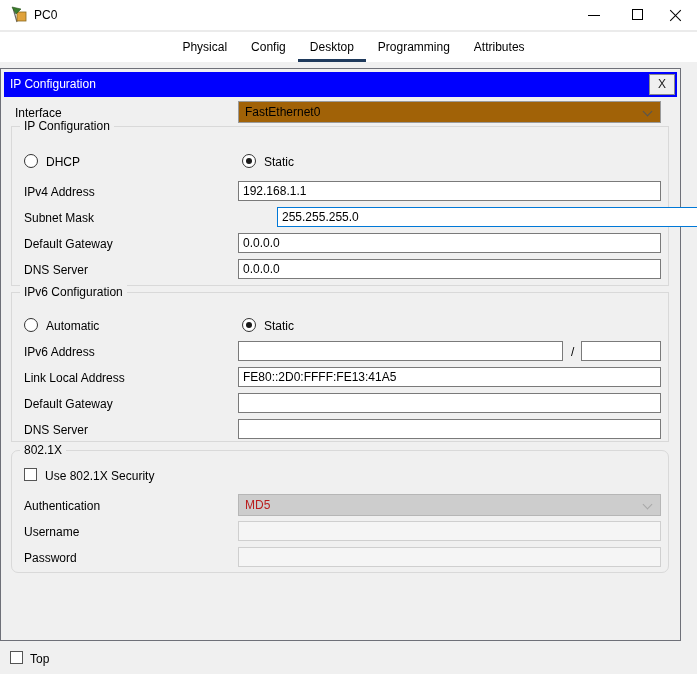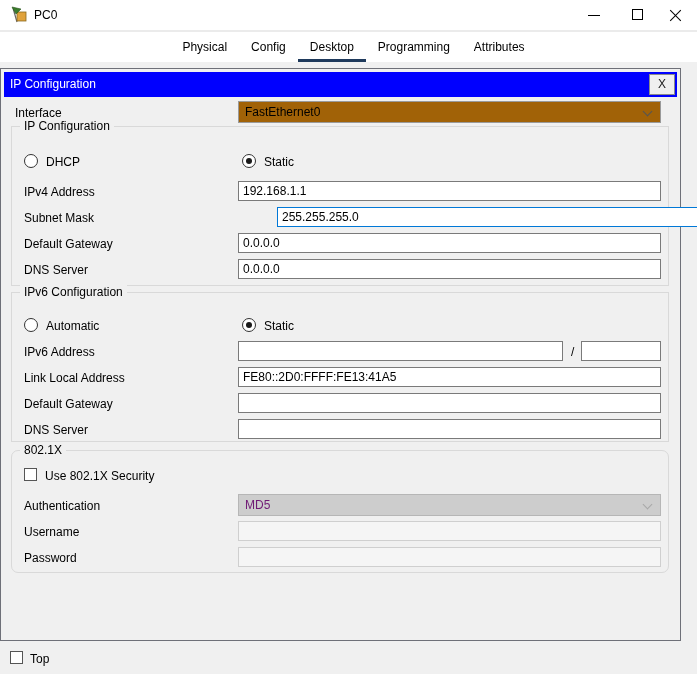--- a/index.html
+++ b/index.html
@@ -66,21 +66,21 @@
   
   .dropdown {
     position:absolute; height:22px; background:#a16207;
     border:1px solid #9a9a9a; padding-left:6px; line-height:20px;
   }
   .dropdown .chev {
     position:absolute; right:9px; top:6px; width:7px; height:7px;
     border-right:1px solid #555; border-bottom:1px solid #555;
     transform:rotate(45deg);
   }
-  .dropdown.disabled { background:#cdcdcd; border-color:#b6b6b6; color:#701a75; }
+  .dropdown.disabled { background:#cdcdcd; border-color:#b6b6b6; color:#b91c1c; }
   .dropdown.disabled .chev { border-color:#a8a8a8; }
 
   
   .groupbox {
     position:absolute; border:1px solid #d9d9d9;
   }
   .groupbox > .legend {
     position:absolute; top:-8px; left:8px; background:#f0f0f0; padding:0 4px;
     font-size:12px;
   }

